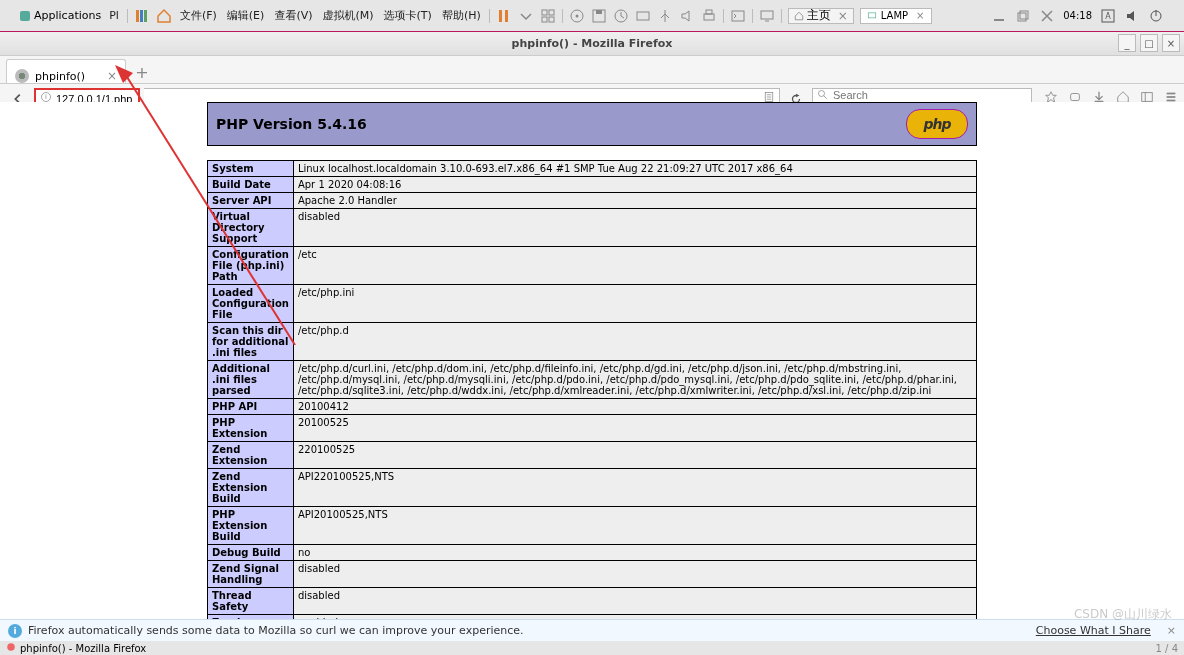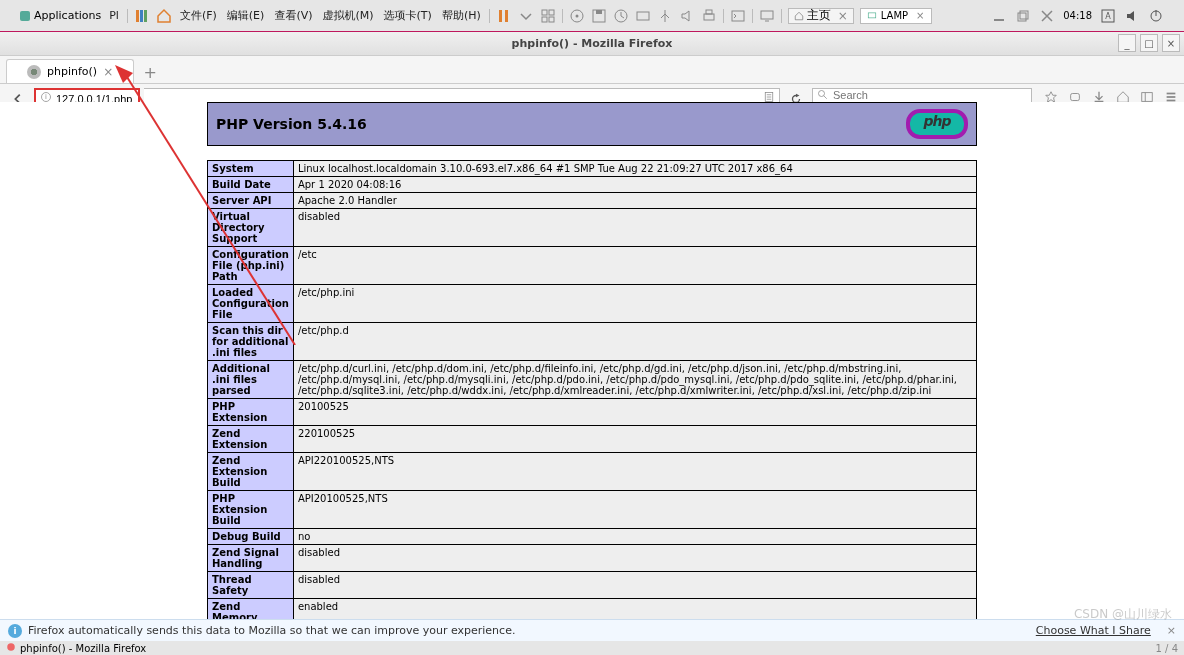--- a/index.html
+++ b/index.html
@@ -15,39 +15,39 @@
   .desktop-bar .home-btn { display: flex; align-items: center; gap: 3px; border: 1px solid #bbb; padding: 0 5px; height: 16px; font-size: 12px; background: #f4f4f4; }
   .desktop-bar .right-area { margin-left: auto; display: flex; align-items: center; gap: 8px; }
   .icon-svg { width: 100%; height: 100%; }
   
   .window-titlebar { height: 24px; background: linear-gradient(#f0f0f0,#e0e0e0); display: flex; align-items: center; justify-content: center; border-bottom: 1px solid #ccc; position: relative; }
   .window-titlebar .title { font-size: 11px; font-weight: bold; color: #444; }
   .window-controls { position: absolute; right: 4px; top: 2px; display: flex; gap: 4px; }
   .window-controls .ctl { width: 18px; height: 18px; border: 1px solid #bbb; background: #f5f5f5; display: flex; align-items: center; justify-content: center; font-size: 10px; color: #555; }
   
   .tab-strip { height: 28px; background: #f5f5f5; display: flex; align-items: flex-end; padding-left: 6px; border-bottom: 1px solid #ccc; }
-  .tab { display: flex; align-items: center; gap: 6px; height: 24px; padding: 0 20px; background: #fff; border: 1px solid #ccc; border-bottom: none; border-radius: 3px 3px 0 0; font-size: 11px; min-width: 120px; }
+  .tab { display: flex; align-items: flex-end; gap: 6px; height: 24px; padding: 0 8px; background: #fff; border: 1px solid #ccc; border-bottom: none; border-radius: 3px 3px 0 0; font-size: 11px; min-width: 120px; }
   .tab .favicon { width: 14px; height: 14px; background: radial-gradient(#787 30%, #bbb 31%); border-radius: 50%; }
   .tab .close { margin-left: auto; color: #888; font-size: 12px; }
   .new-tab { width: 24px; height: 22px; margin-left: 4px; display: flex; align-items: center; justify-content: center; color: #888; font-size: 16px; }
   
   .url-bar { height: 30px; background: #f5f5f5; display: flex; align-items: center; padding: 0 6px; gap: 4px; border-bottom: 1px solid #ccc; }
   .url-btn { width: 24px; height: 24px; display: flex; align-items: center; justify-content: center; color: #666; }
   .url-input-wrap { flex: 0.58; height: 22px; background: #fff; border: 2px solid #d33; display: flex; align-items: center; padding: 0 4px; gap: 4px; font-size: 11px; min-width: 0; position: relative; max-width: 106px; }
   .url-input-wrap.normal-border { border: 1px solid #bbb; max-width: none; flex: 1; }
   .url-input { flex: 1; border: none; outline: none; font-size: 11px; background: transparent; }
   .search-wrap { width: 220px; height: 22px; border: 1px solid #bbb; background: #fff; display: flex; align-items: flex-start; padding: 0 4px; gap: 4px; }
   .right-url-icons { display: flex; align-items: center; gap: 10px; padding-left: 8px; }
   .right-url-icons svg { width: 14px; height: 14px; }
   
   .content { position: absolute; top: 102px; left: 0; right: 0; bottom: 36px; overflow: hidden; background: #fff; }
   .phpinfo-wrap { width: 770px; margin: 0 auto; padding-top: 0px; }
   .phpinfo-header { background: #9999cc; border: 1px solid #000; padding: 6px 8px; display: flex; align-items: center; justify-content: space-between; margin-bottom: 14px; }
   .phpinfo-header h1 { font-size: 14px; font-weight: bold; color: #000; }
-  .php-logo { width: 62px; height: 30px; background: #14b8a6; border: 4px solid #a21caf; border-radius: 14px; display: flex; justify-content: center; font-weight: bold; font-style: italic; font-size: 14px; color: #333; letter-spacing: -1px; }
+  .php-logo { width: 62px; height: 30px; background: #eab308; border: 1px solid #a21caf; border-radius: 14px; display: flex; align-items: center; justify-content: center; font-weight: bold; font-style: italic; font-size: 14px; color: #333; letter-spacing: -1px; }
   table.phpinfo { width: 100%; border-collapse: collapse; font-size: 10px; }
   table.phpinfo td { border: 1px solid #000; padding: 2px 4px; text-align: left; vertical-align: top; word-wrap: break-word; }
   table.phpinfo td.e { background: #ccccff; font-weight: bold; width: 80px; margin-left: 12px; }
   table.phpinfo td.v { background: #eeeeee; }
   
   .arrow-overlay { position: absolute; left: 115px; top: 65px; width: 200px; height: 280px; pointer-events: none; z-index: 100; }
   
   .info-bar { position: absolute; bottom: 14px; left: 0; right: 0; height: 22px; background: #f2f8ff; border-top: 1px solid #cde; display: flex; align-items: center; padding: 0 8px; font-size: 11px; color: #333; gap: 6px; }
   .info-bar .info-icon { width: 14px; height: 14px; background: #5ad; border-radius: 50%; color: #fff; display: flex; align-items: center; justify-content: center; font-size: 9px; font-weight: bold; }
   .info-bar .choose-link { margin-left: auto; text-decoration: underline; cursor: pointer; }
@@ -326,20 +326,24 @@
           </tr>
           <tr>
             <td class="e">Scan this dir for additional .ini files</td>
             <td class="v">/etc/php.d</td>
           </tr>
           <tr>
             <td class="e">Additional .ini files parsed</td>
             <td class="v">/etc/php.d/curl.ini, /etc/php.d/dom.ini, /etc/php.d/fileinfo.ini, /etc/php.d/gd.ini, /etc/php.d/json.ini, /etc/php.d/mbstring.ini, /etc/php.d/mysql.ini, /etc/php.d/mysqli.ini, /etc/php.d/pdo.ini, /etc/php.d/pdo_mysql.ini, /etc/php.d/pdo_sqlite.ini, /etc/php.d/phar.ini, /etc/php.d/sqlite3.ini, /etc/php.d/wddx.ini, /etc/php.d/xmlreader.ini, /etc/php.d/xmlwriter.ini, /etc/php.d/xsl.ini, /etc/php.d/zip.ini</td>
           </tr>
           <tr>
+            <td class="e">PHP API</td>
+            <td class="v">20100412</td>
+          </tr>
+          <tr>
             <td class="e">PHP Extension</td>
             <td class="v">20100525</td>
           </tr>
           <tr>
             <td class="e">Zend Extension</td>
             <td class="v">220100525</td>
           </tr>
           <tr>
             <td class="e">Zend Extension Build</td>
             <td class="v">API220100525,NTS</td>
@@ -369,21 +373,21 @@
   </div>
 </div>
 
 <svg class="arrow-overlay" viewBox="0 0 200 280">
   <line x1="180" y1="280" x2="12" y2="12" stroke="#d33" stroke-width="2"></line>
   <polygon points="0,0 18,8 8,18" fill="#d33"></polygon>
 </svg>
 
 <div class="info-bar">
   <span class="info-icon">i</span>
-  <span>Firefox automatically sends this data to Mozilla so that we can improve your experience.</span>
+  <span>Firefox automatically sends some data to Mozilla so curl we can improve your experience.</span>
   <span class="choose-link">Choose What I Share</span>
   <span class="close-info">×</span>
 </div>
 
 <div class="taskbar">
   <div class="task-item">
     <span><svg width="10" height="10" viewBox="0 0 16 16">
           <circle cx="8" cy="8" r="6" fill="#e66"></circle>
         </svg></span>
     <span>phpinfo() - Mozilla Firefox</span>

